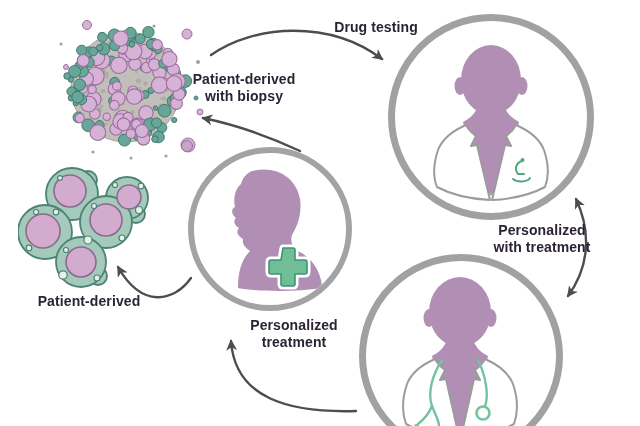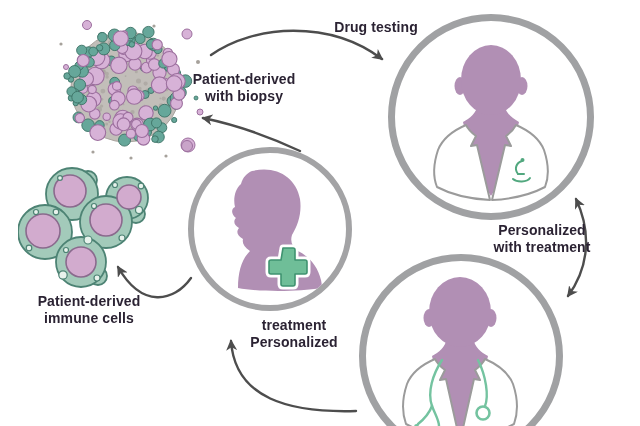--- a/index.html
+++ b/index.html
@@ -395,22 +395,21 @@
     <span>Patient-derived</span>
     <span>with biopsy</span>
   </div>
 
   <div class="label" style="left:480px;top:222px;width:124px">
     <span>Personalized</span>
     <span>with treatment</span>
   </div>
 
   <div class="label" style="left:232px;top:317px;width:124px">
+    <span>Personalized</span>
     <span>treatment</span>
-    <span>Personalized</span>
   </div>
 
   <div class="label" style="left:26px;top:293px;width:126px">
     <span>Patient-derived</span>
-    <span>immune cells</span>
   </div>
 
 </div>
 
 </body></html>

